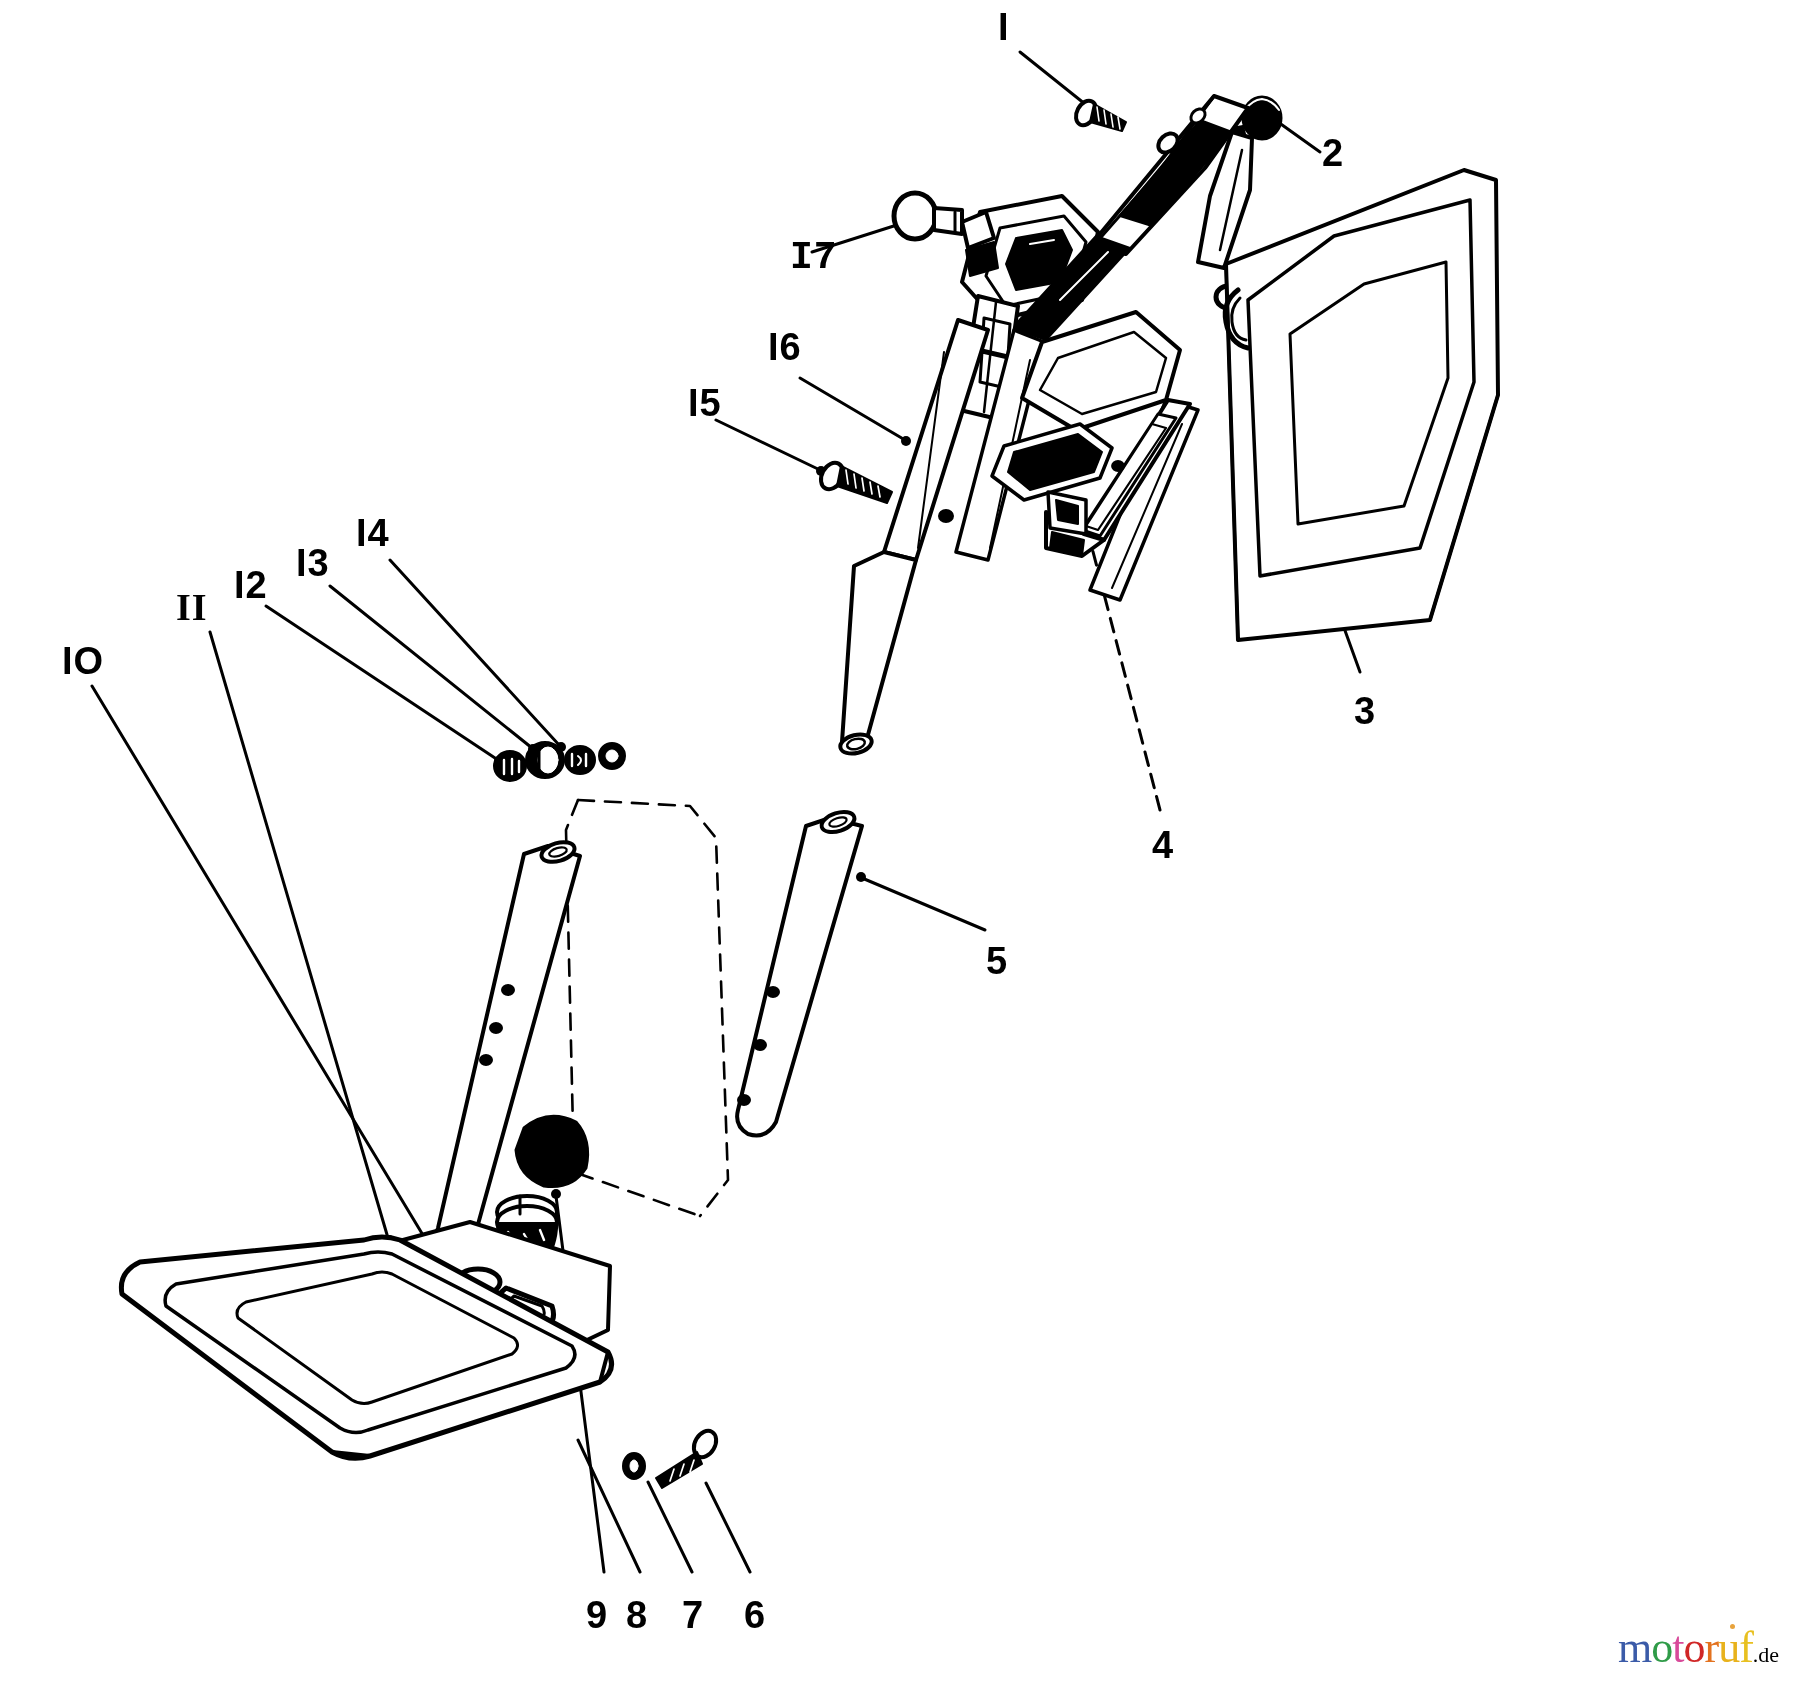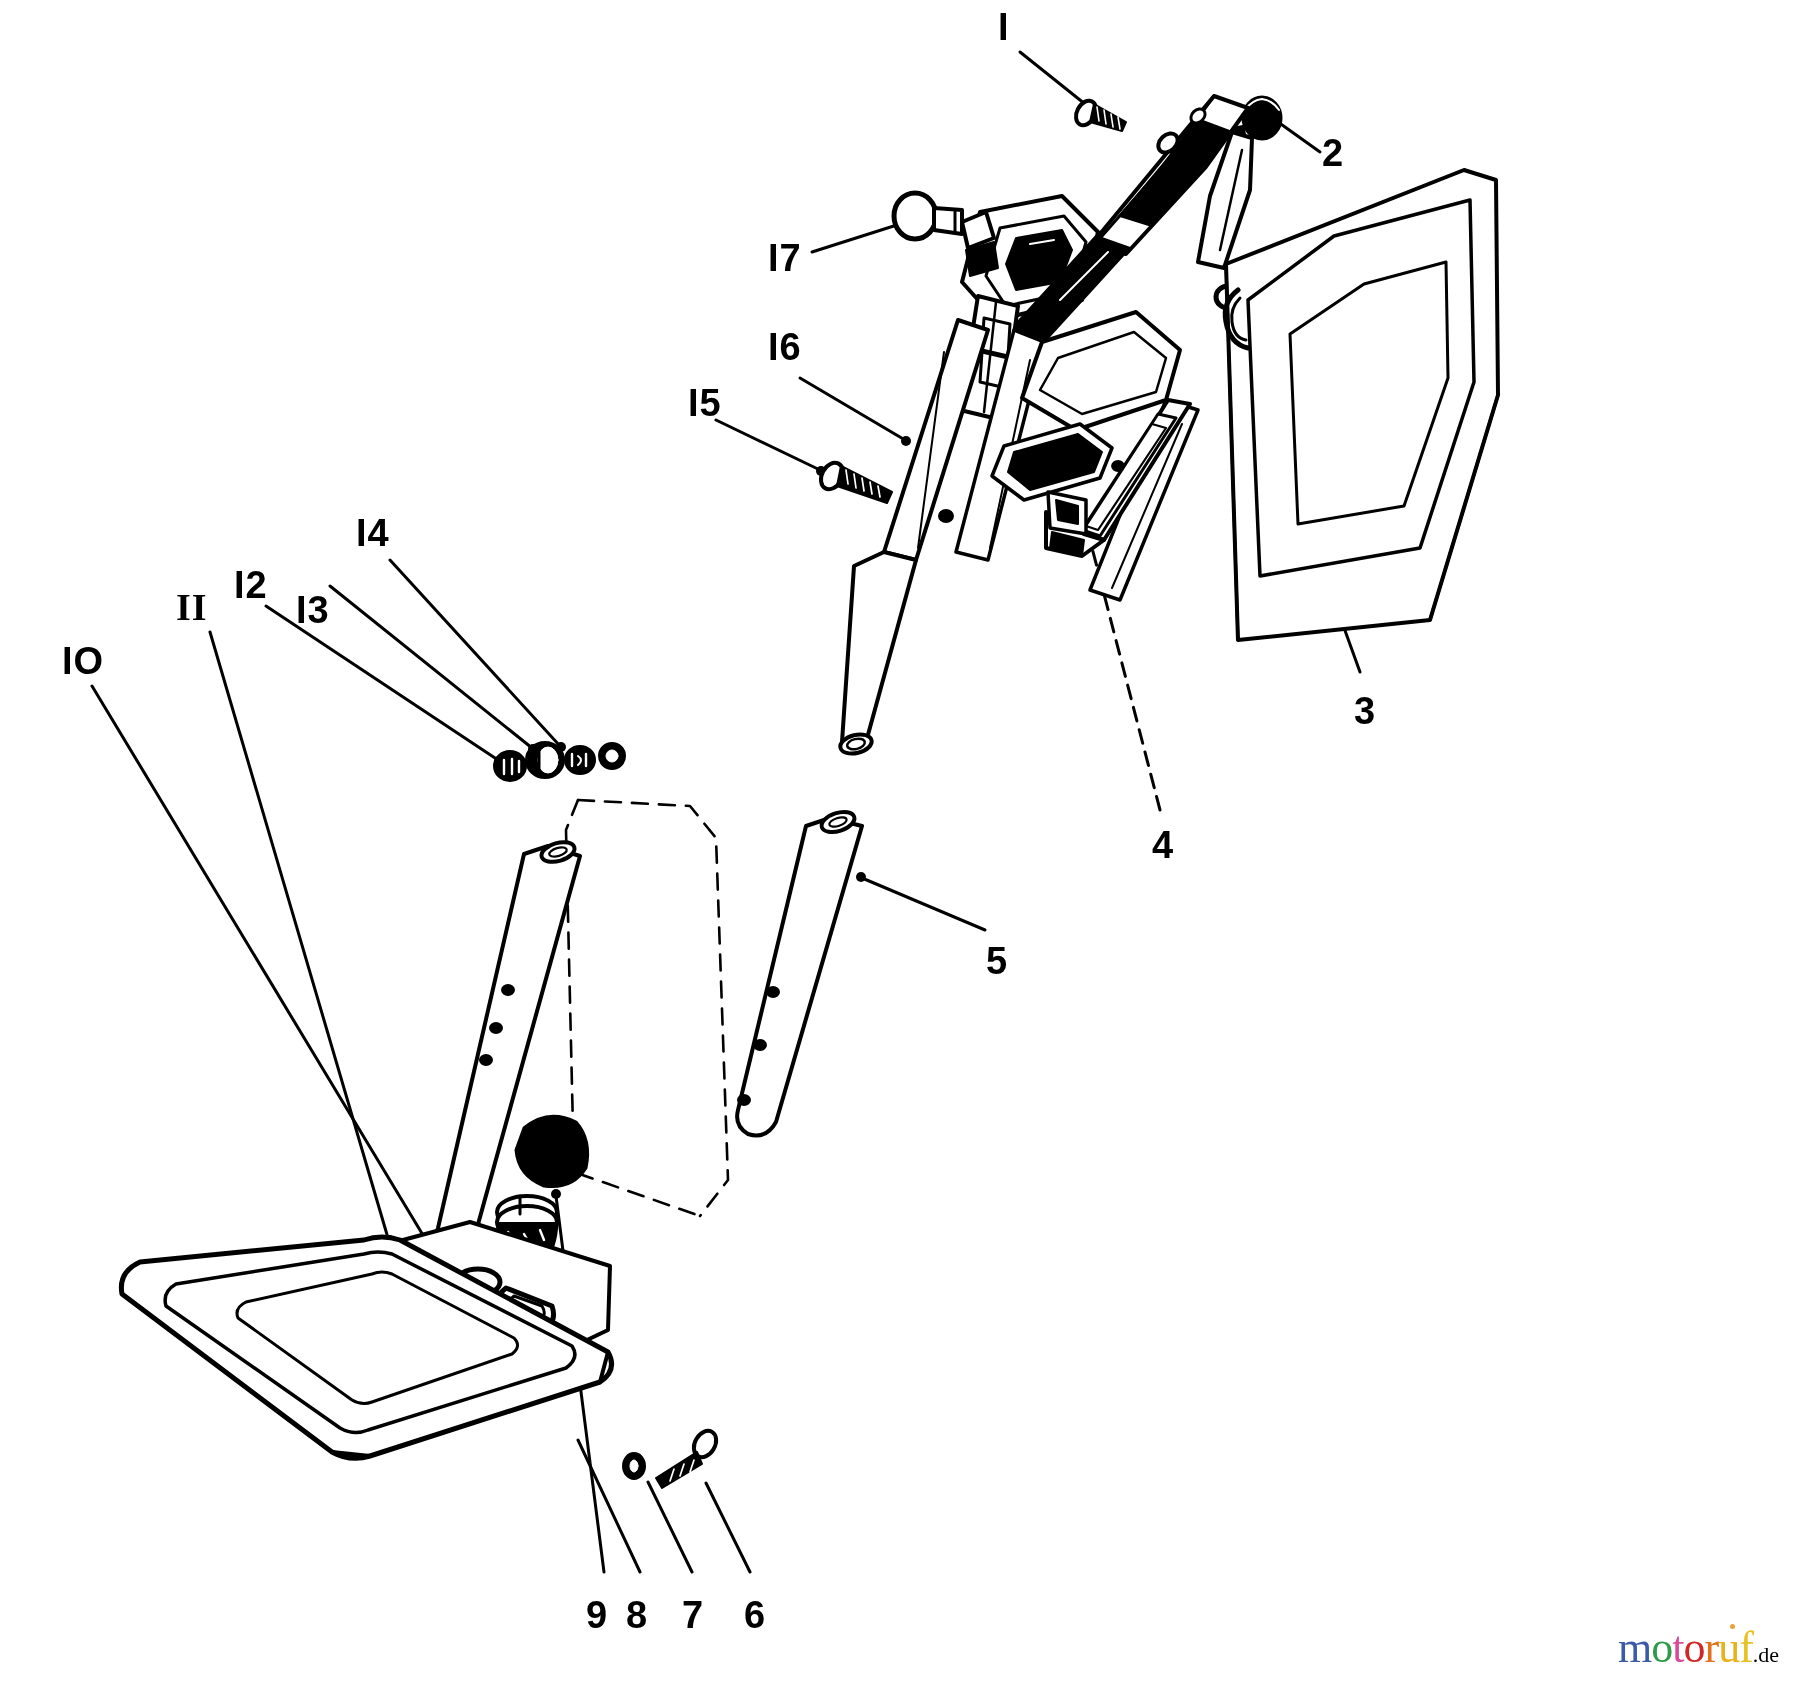--- a/index.html
+++ b/index.html
@@ -328,24 +328,24 @@
   <div class="callout-label" style="left:1354px; top:692px;">3</div>
   <div class="callout-label" style="left:1152px; top:826px;">4</div>
   <div class="callout-label" style="left:986px;  top:942px;">5</div>
   <div class="callout-label" style="left:744px;  top:1596px;">6</div>
   <div class="callout-label" style="left:682px;  top:1596px;">7</div>
   <div class="callout-label" style="left:626px;  top:1596px;">8</div>
   <div class="callout-label" style="left:586px;  top:1596px;">9</div>
   <div class="callout-label" style="left:62px;   top:642px;">IO</div>
   <div class="callout-label" style="left:176px;  top:588px;font-family:Liberation Serif, serif;">II</div>
   <div class="callout-label" style="left:234px;  top:566px;">I2</div>
-  <div class="callout-label" style="left:296px;  top:544px;margin-top:47px;">I3</div>
+  <div class="callout-label" style="left:296px;  top:544px;">I3</div>
   <div class="callout-label" style="left:356px;  top:514px;">I4</div>
   <div class="callout-label" style="left:688px;  top:384px;">I5</div>
   <div class="callout-label" style="left:768px;  top:328px;">I6</div>
-  <div class="callout-label" style="left:768px;  top:239px;">I7</div>
+  <div class="callout-label" style="left:790px;  top:239px;font-family:Liberation Mono, monospace;">I7</div>
 
   <div id="watermark">
     <span class="ltr" style="color: rgb(59, 91, 168);">m</span><span class="ltr" style="color: rgb(47, 155, 72);">o</span><span class="ltr" style="color: rgb(216, 74, 154);">t</span><span class="ltr" style="color: rgb(208, 39, 39);">o</span><span class="ltr" style="color: rgb(227, 114, 31);">r</span><span class="ltr" style="color: rgb(232, 178, 28);">u</span><span class="ltr" style="color: rgb(232, 192, 32);">f</span><span class="suffix">.de</span>
     <span class="dot-acc"></span>
   </div>
 
 </div>
 
 </body></html>

